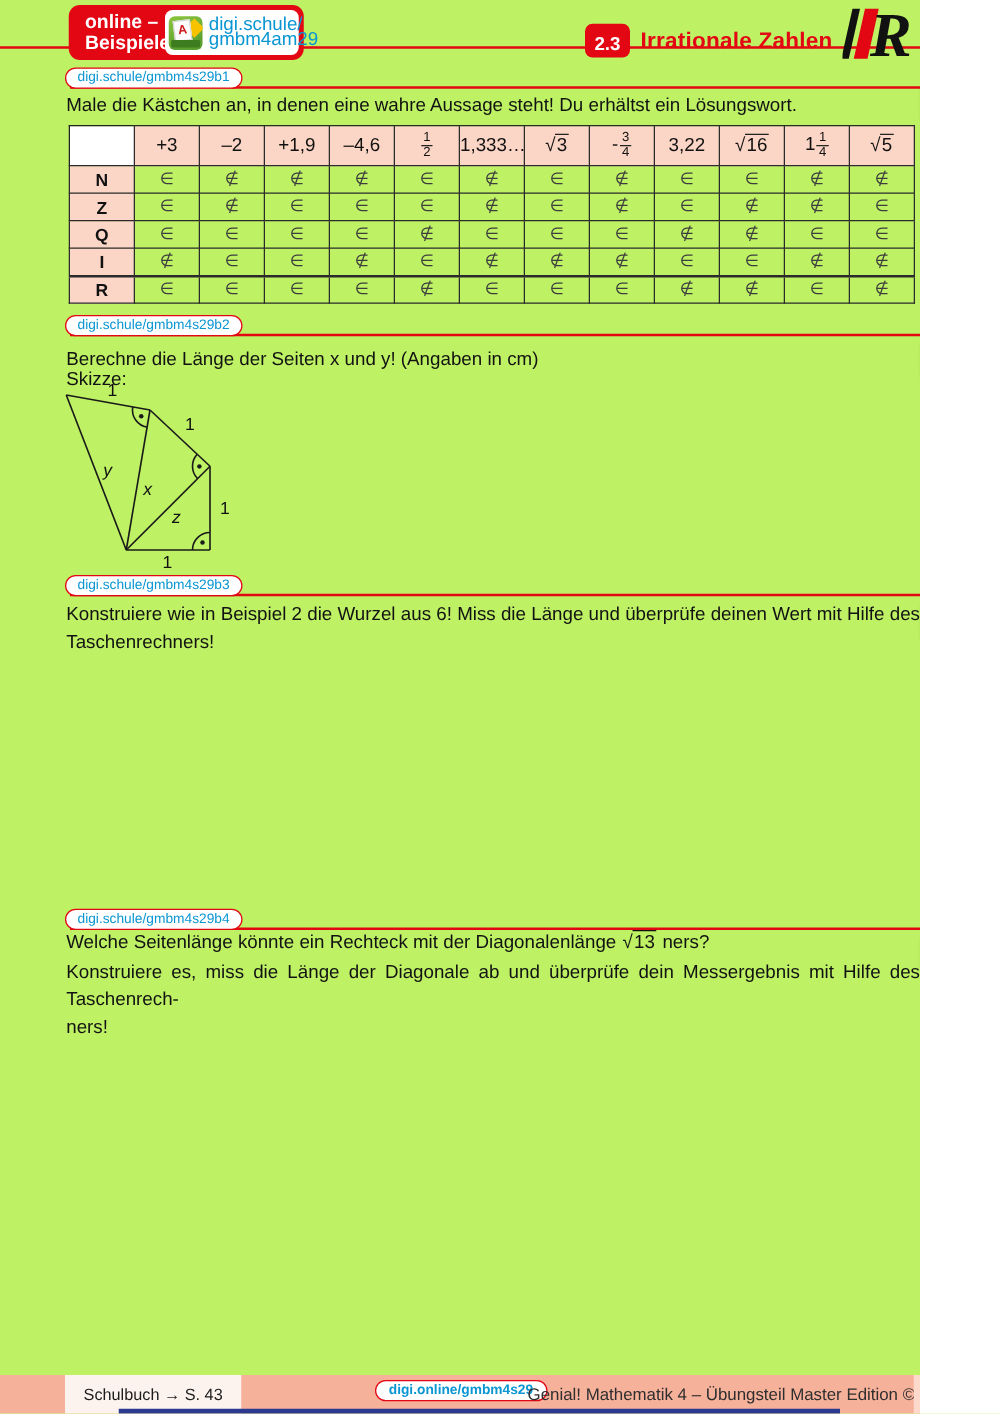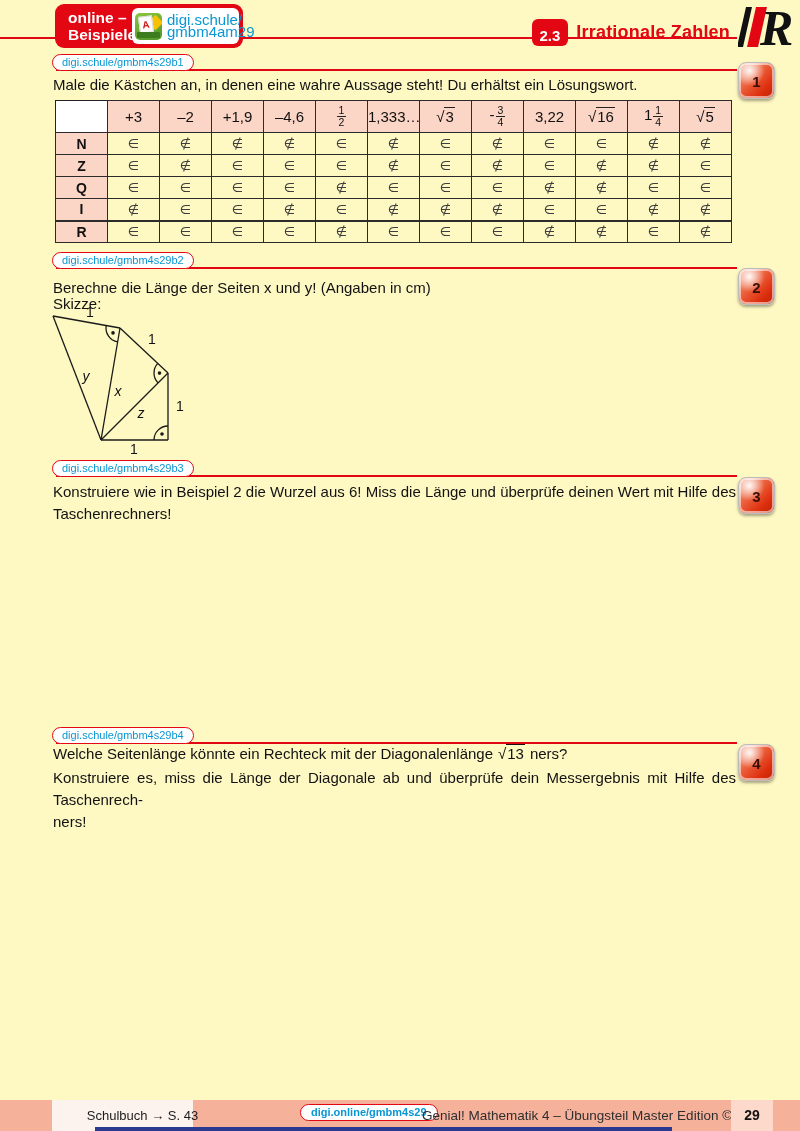--- a/index.html
+++ b/index.html
@@ -1,17 +1,17 @@
 <!DOCTYPE html>
 <html><head>
 <meta charset="utf-8">
 <style>
   * { box-sizing: border-box; margin: 0; padding: 0; }
   body { background:#fff; font-family:"Liberation Sans", sans-serif; }
-  .page { position:relative; width:800px; height:1131px; background:#fef9c3; overflow:hidden; }
+  .page { position:relative; width:736px; height:1131px; background:#bef264; overflow:hidden; }
 
   
   .top-rule { position:absolute; left:0; top:37px; width:737px; height:2px; background:#e30613; }
   .online-box { position:absolute; left:55px; top:4px; width:188px; height:44px; background:#e30613; border-radius:9px; z-index:2; display:flex; align-items:center; }
   .online-text { color:#fff; font-weight:bold; font-size:15.5px; line-height:17px; padding-left:13px; width:78px; }
   .app-pill { position:absolute; left:77px; top:4px; width:107px; height:36px; background:#fff; border-radius:6px; display:flex; align-items:center; padding-left:3px; }
   .app-icon { position:relative; width:27px; height:27px; border-radius:5px; background:linear-gradient(160deg,#8cc63f 0%,#5a9e2f 80%); overflow:hidden; flex:0 0 27px; }
   .app-icon .diamond { position:absolute; right:1px; top:4px; width:11px; height:11px; background:#f9c200; transform:rotate(45deg); }
   .app-icon .sheet { position:absolute; left:4px; top:3px; width:14px; height:17px; background:#fdfdfd; transform:rotate(-7deg); border:1px solid #d8d8d8; color:#cc1719; font-weight:bold; font-size:10px; text-align:center; line-height:15px; }
   .app-icon .banner { position:absolute; left:2px; bottom:2px; width:23px; height:6px; background:#3e7d1f; border-radius:1px; }
@@ -53,21 +53,21 @@
   svg.sketch text { font-family:"Liberation Sans", sans-serif; font-size:14px; fill:#111; }
   svg.sketch text.var { font-style:italic; }
 
   
   .sqrtf { white-space:nowrap; margin:12px 5px; }
   .sqrtf .rad { border-top:1.3px solid #111; }
 
   
   .footer-bar { position:absolute; left:0; top:1100px; width:800px; height:31px; background:#f6b19b; }
   .footer-light { position:absolute; left:52px; top:0; width:141px; height:31px; background:#fdf3ee; }
-  .footer-schulbuch { position:absolute; left:0; top:0; width:100%; text-align:center; line-height:31px; font-size:13px; color:#1c1c1c;margin-left:20px; }
+  .footer-schulbuch { position:absolute; left:0; top:0; width:100%; text-align:center; line-height:31px; font-size:13px; color:#1c1c1c; }
   .footer-pill { position:absolute; left:300px; top:4px; background:#fff; border:1.6px solid #e30613; border-radius:9px; color:#0a96d2; font-weight:bold; font-size:11px; padding:1px 10px 2px; white-space:nowrap; }
   .footer-edition { position:absolute; left:422px; top:0; line-height:31px; font-size:13.5px; color:#2e2e2e; white-space:nowrap; }
   .pub-logo { display:inline-block; vertical-align:middle; width:17px; height:17px; border-radius:50%; margin-left:4px; border:1px solid #cf9d8e;
       background: radial-gradient(circle at 40% 35%, #fdf4ef 0%, #f3dcd2 55%, #e7c0b1 100%); }
   .footer-page { position:absolute; left:731px; top:0; width:42px; height:31px; background:#fcd9ca; text-align:center; line-height:31px; font-weight:bold; font-size:14px; color:#111; }
   .bottom-navy { position:absolute; left:95px; top:1127px; width:577px; height:4px; background:#2b3990; }
 </style>
 </head>
 <body>
 

